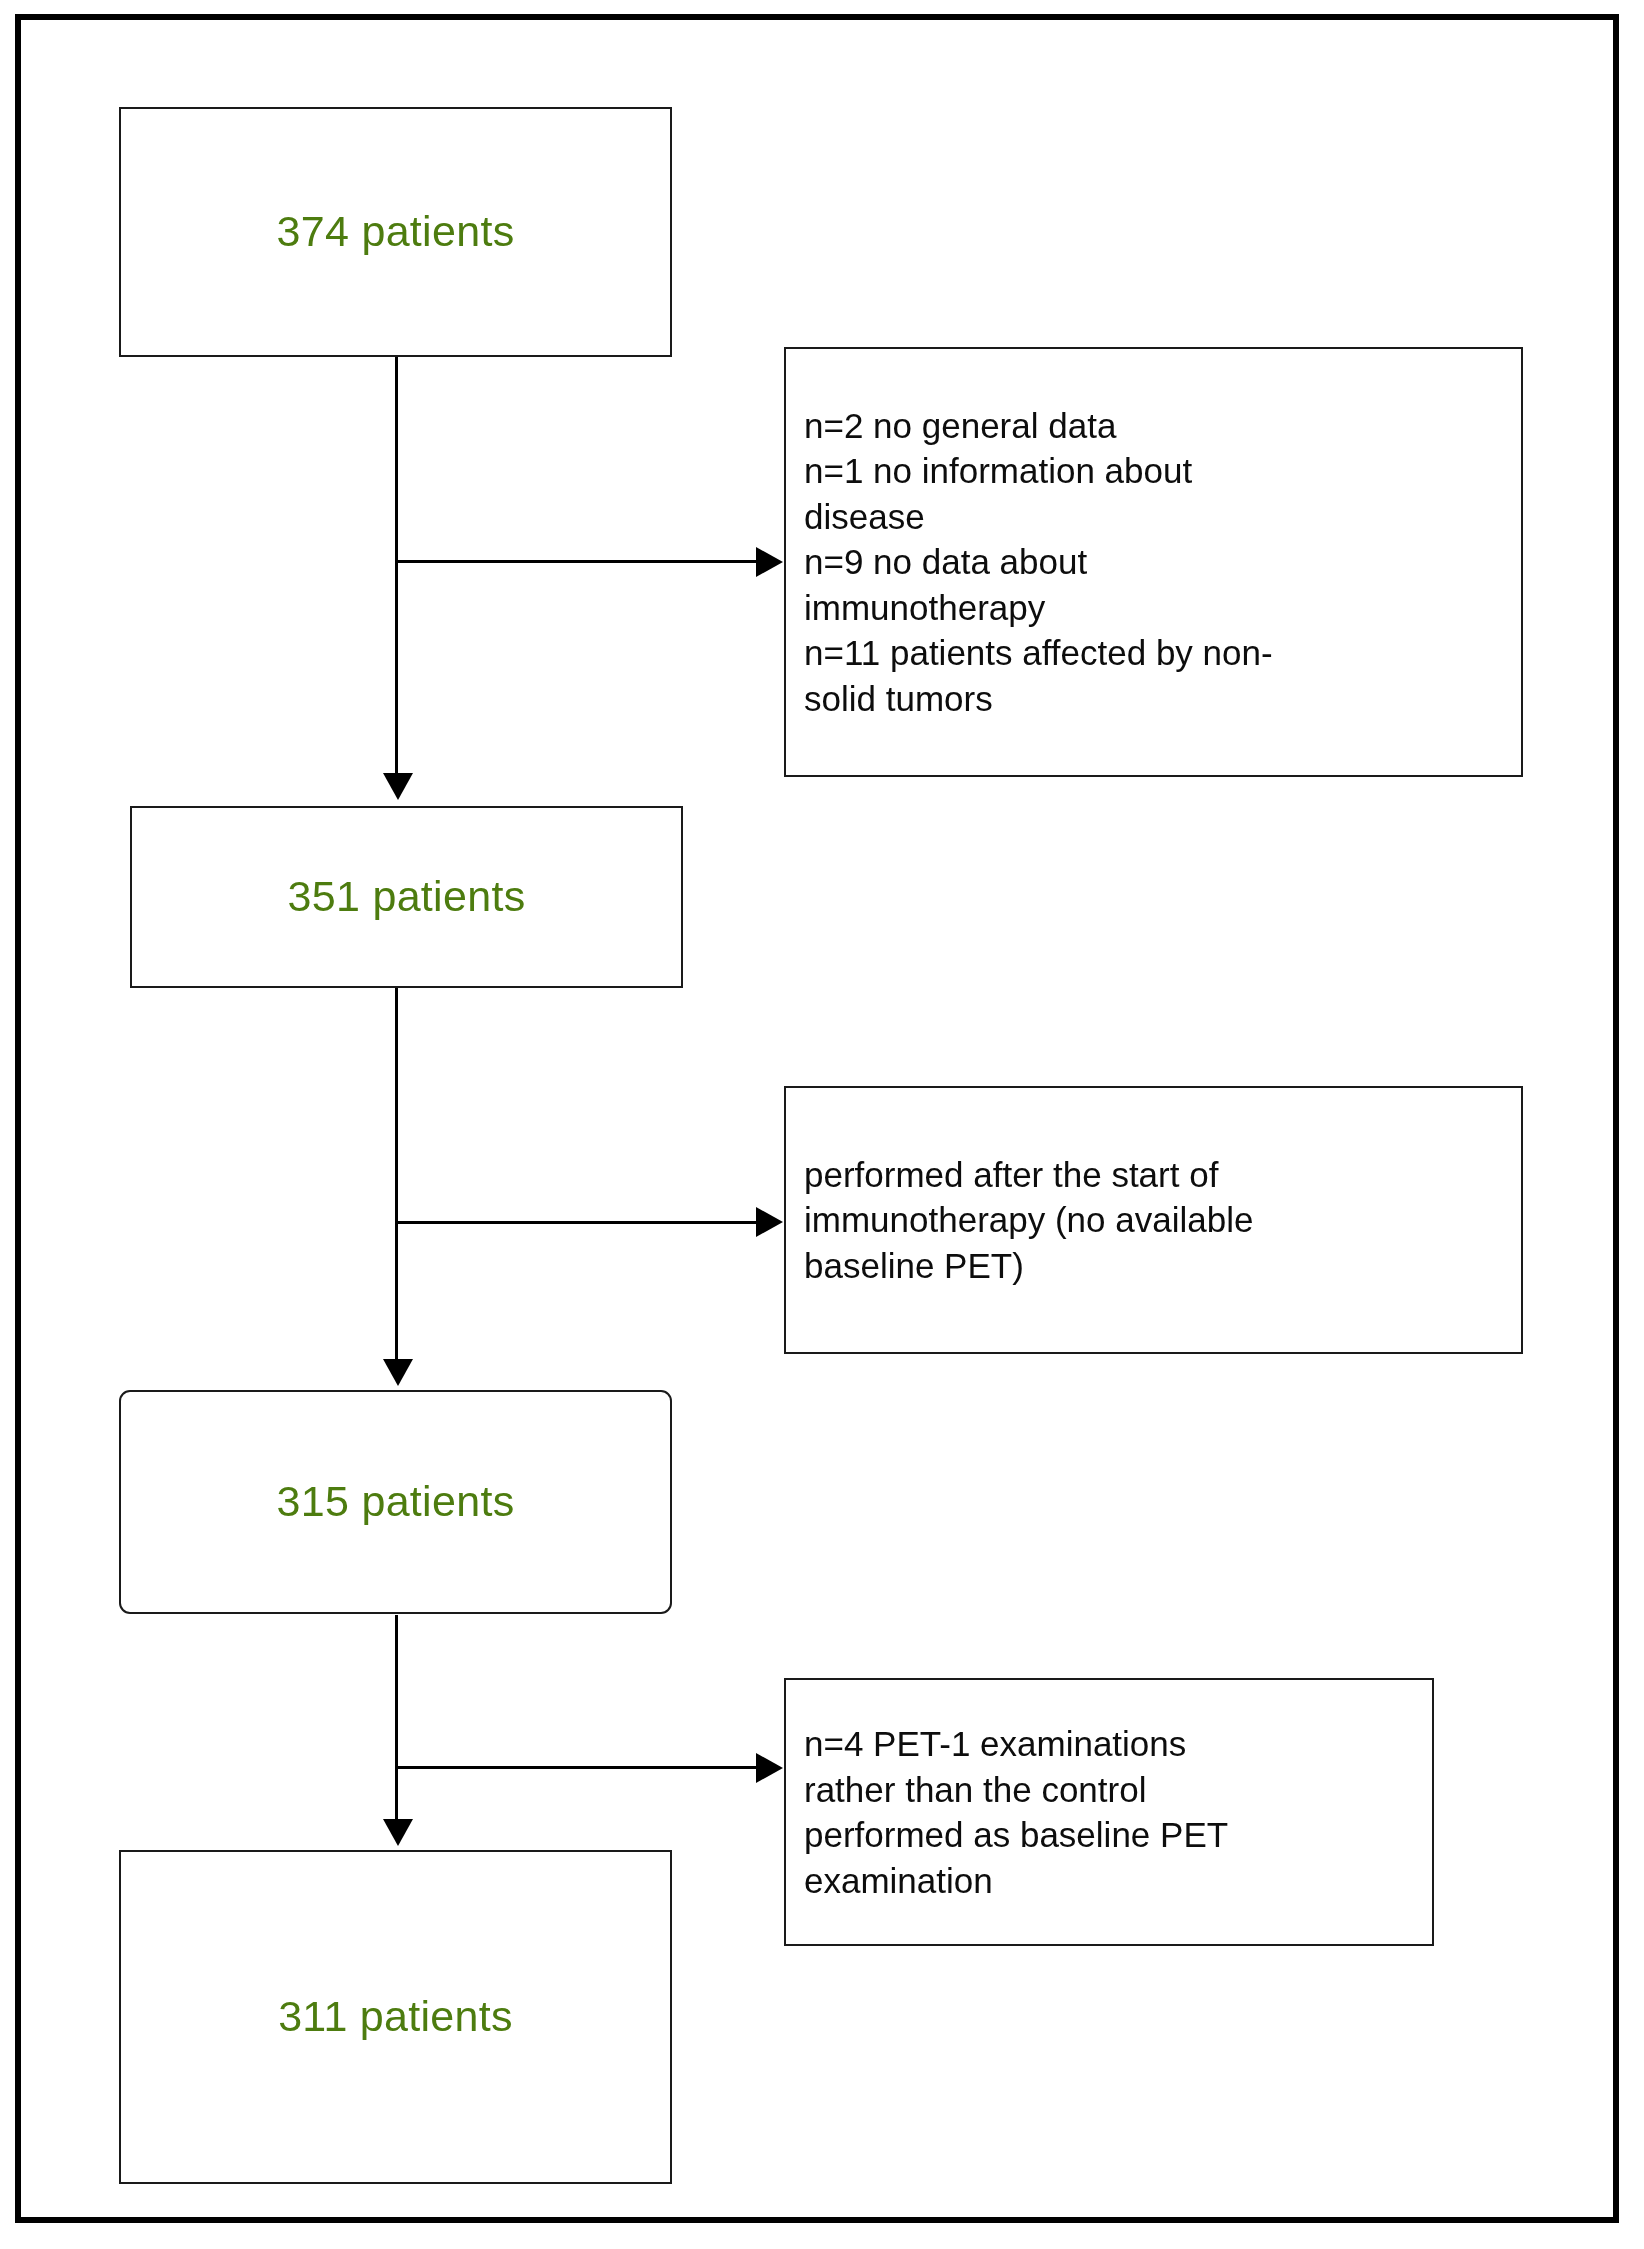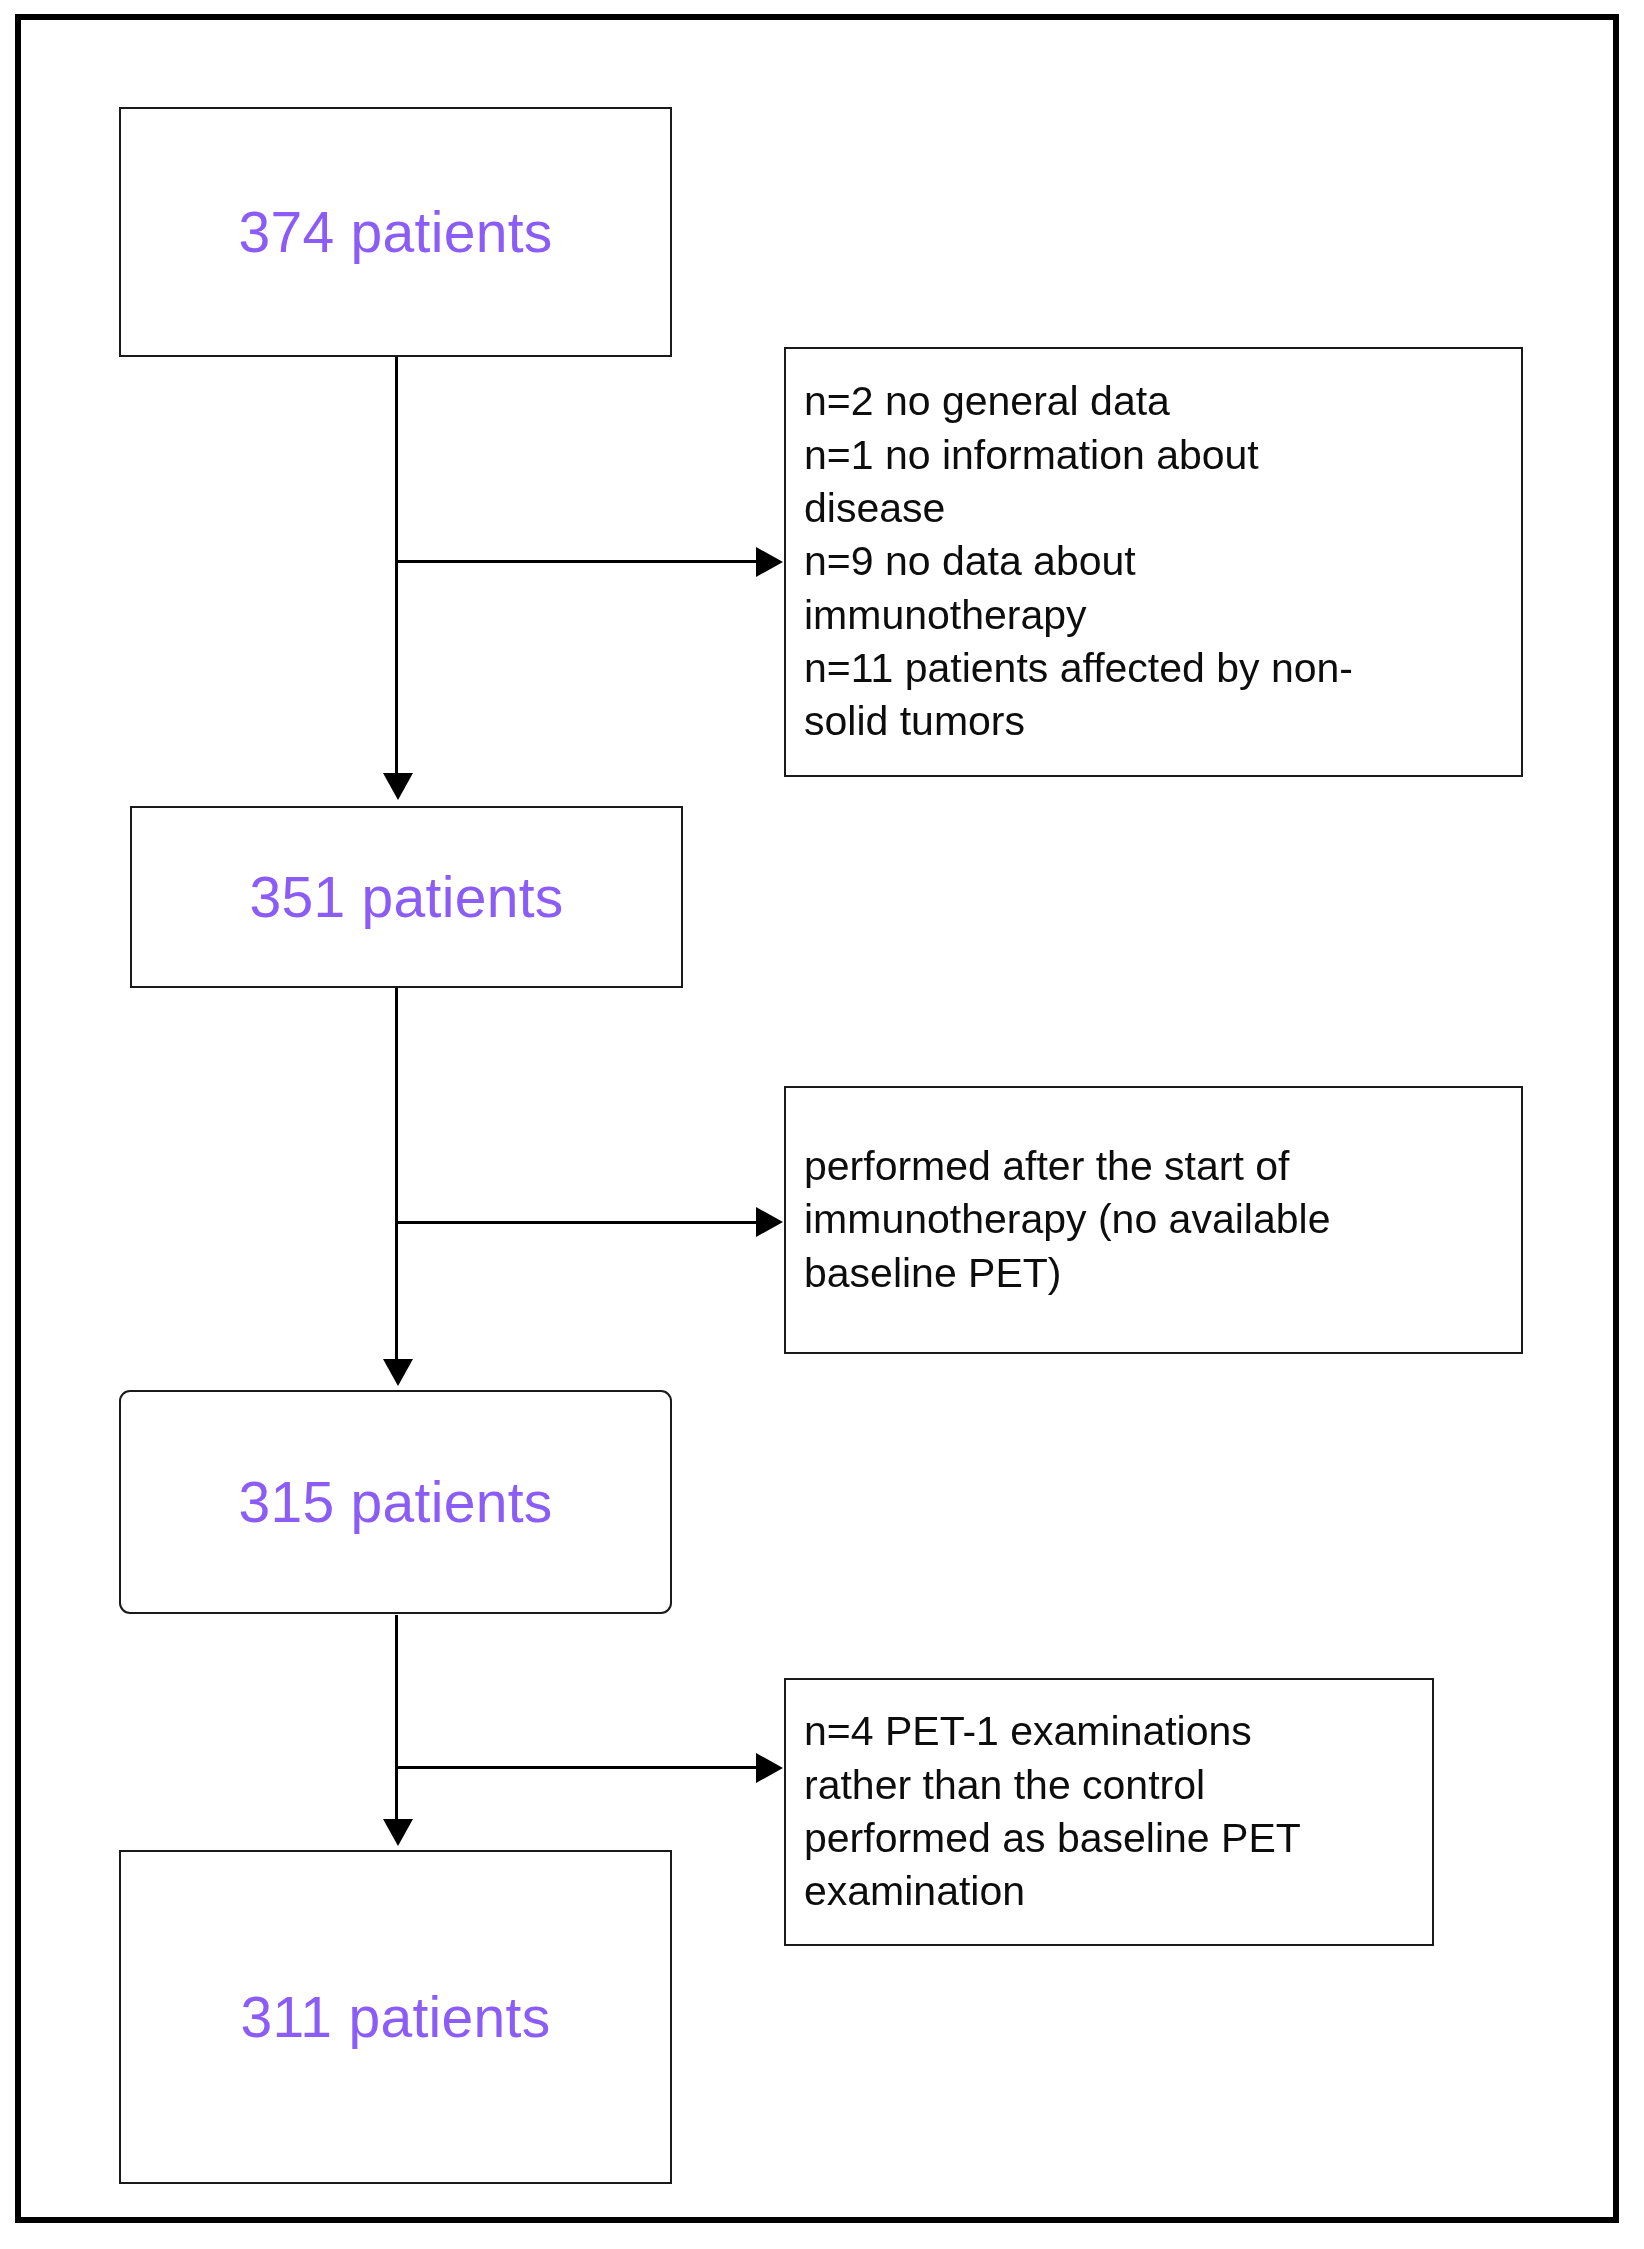--- a/index.html
+++ b/index.html
@@ -30,32 +30,32 @@
     border:2.8px solid #1a1a1a;
     box-sizing:border-box;
     background:#ffffff;
   }
   .count-box{
     display:flex;
     align-items:center;
     justify-content:center;
   }
   .count-label{
-    font-size:57px;
-    color:#8b5cf6;
+    font-size:43px;
+    color:#4d7c0f;
     letter-spacing:0.3px;
     line-height:1.1;
     white-space:nowrap;
   }
   .excl-box{
     display:flex;
     align-items:center;
   }
   .excl-text{
-    font-size:41px;
+    font-size:35px;
     color:#0d0d0d;
     line-height:1.30;
     padding:0 15px 0 18px;
     width:100%;
     box-sizing:border-box;
   }
   .excl-text .ln{display:block;}
   
   .vline{
     position:absolute;

